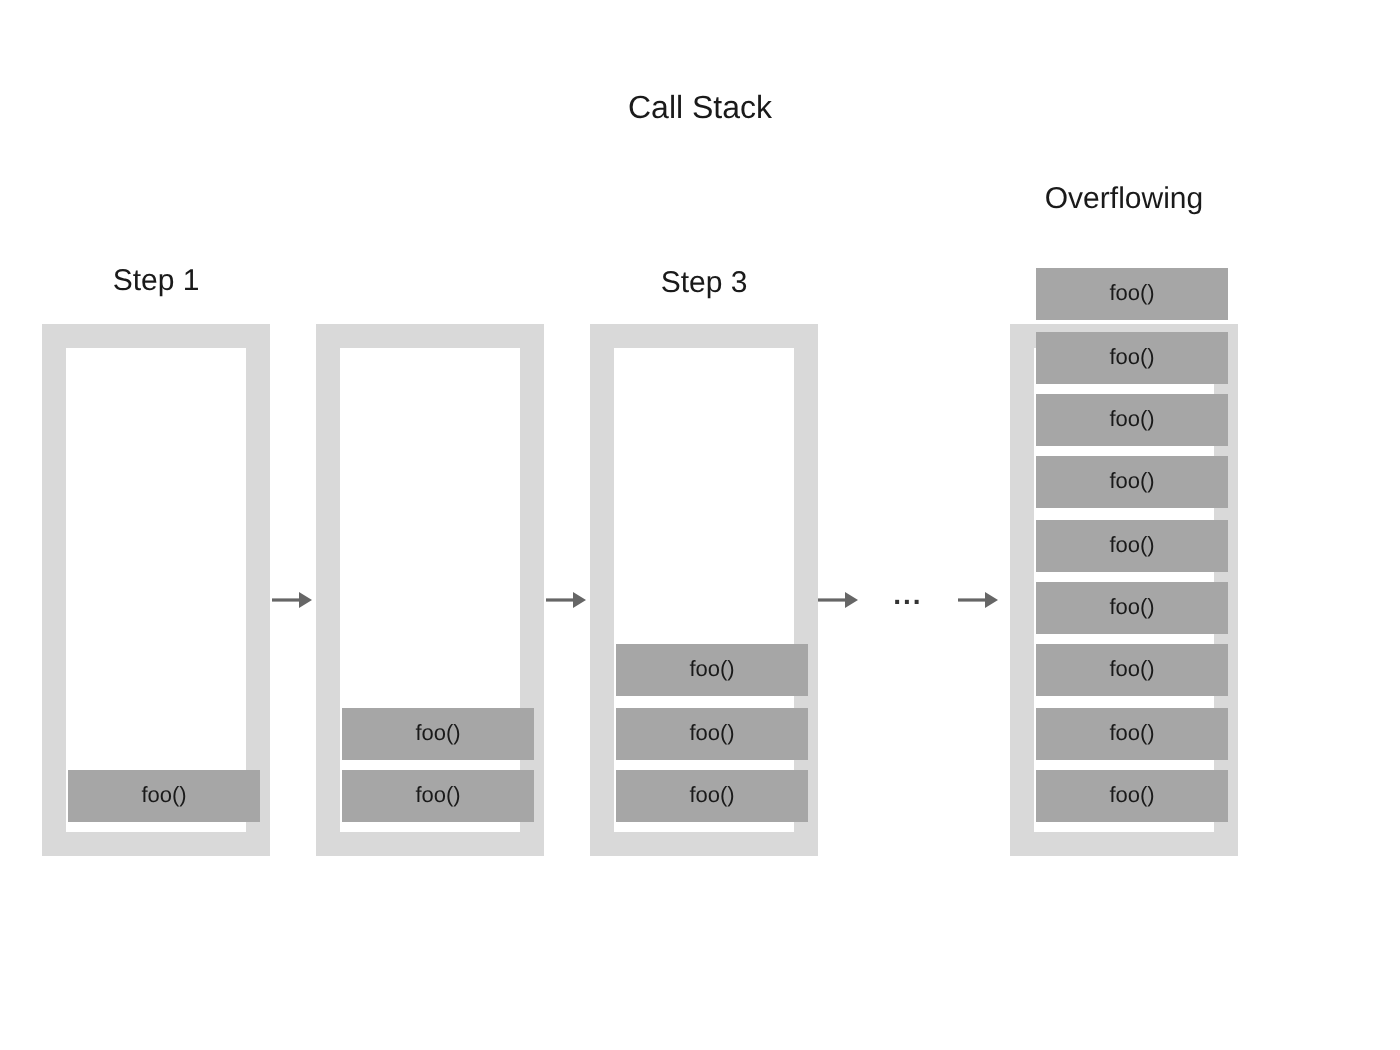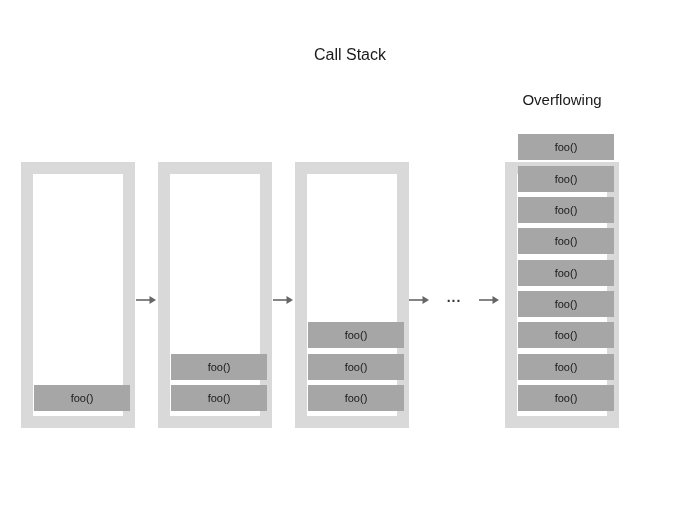--- a/index.html
+++ b/index.html
@@ -87,20 +87,22 @@
     color: var(--arrowtext, #333333);
   }
 </style>
 </head>
 <body>
 
 <div class="canvas">
 
   <div class="diagram-title">Call Stack</div>
 
+  <div class="col-title t0">Step 1</div>
+  <div class="col-title t2">Step 3</div>
   <div class="col-title t3">Overflowing</div>
 
   <div class="frame c0">
     <div class="interior">
         <div class="box" style="bottom: 5px;">foo()</div>
       </div>
   </div>
   <div class="frame c1">
     <div class="interior">
         <div class="box" style="bottom: 5px;">foo()</div>

